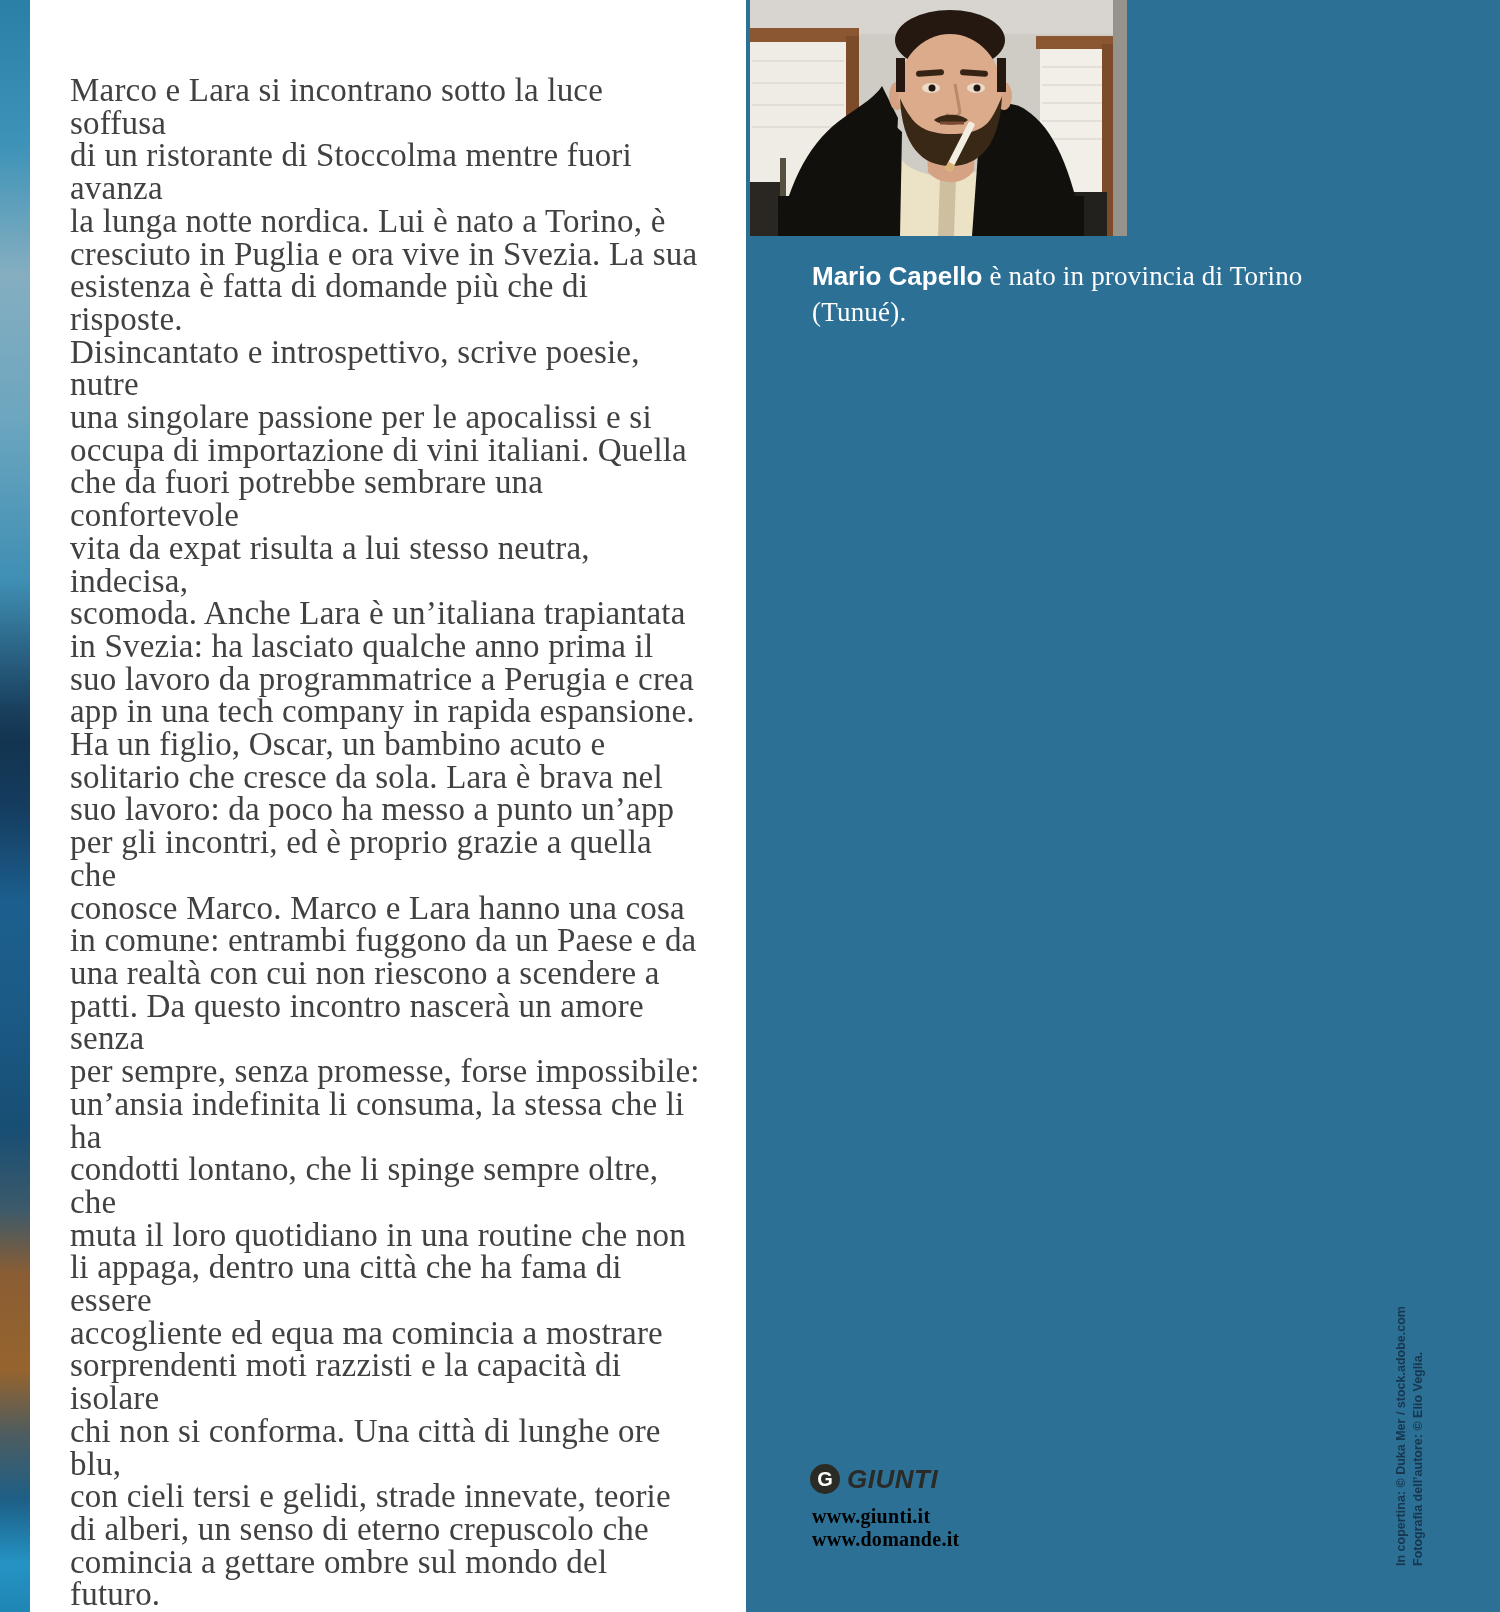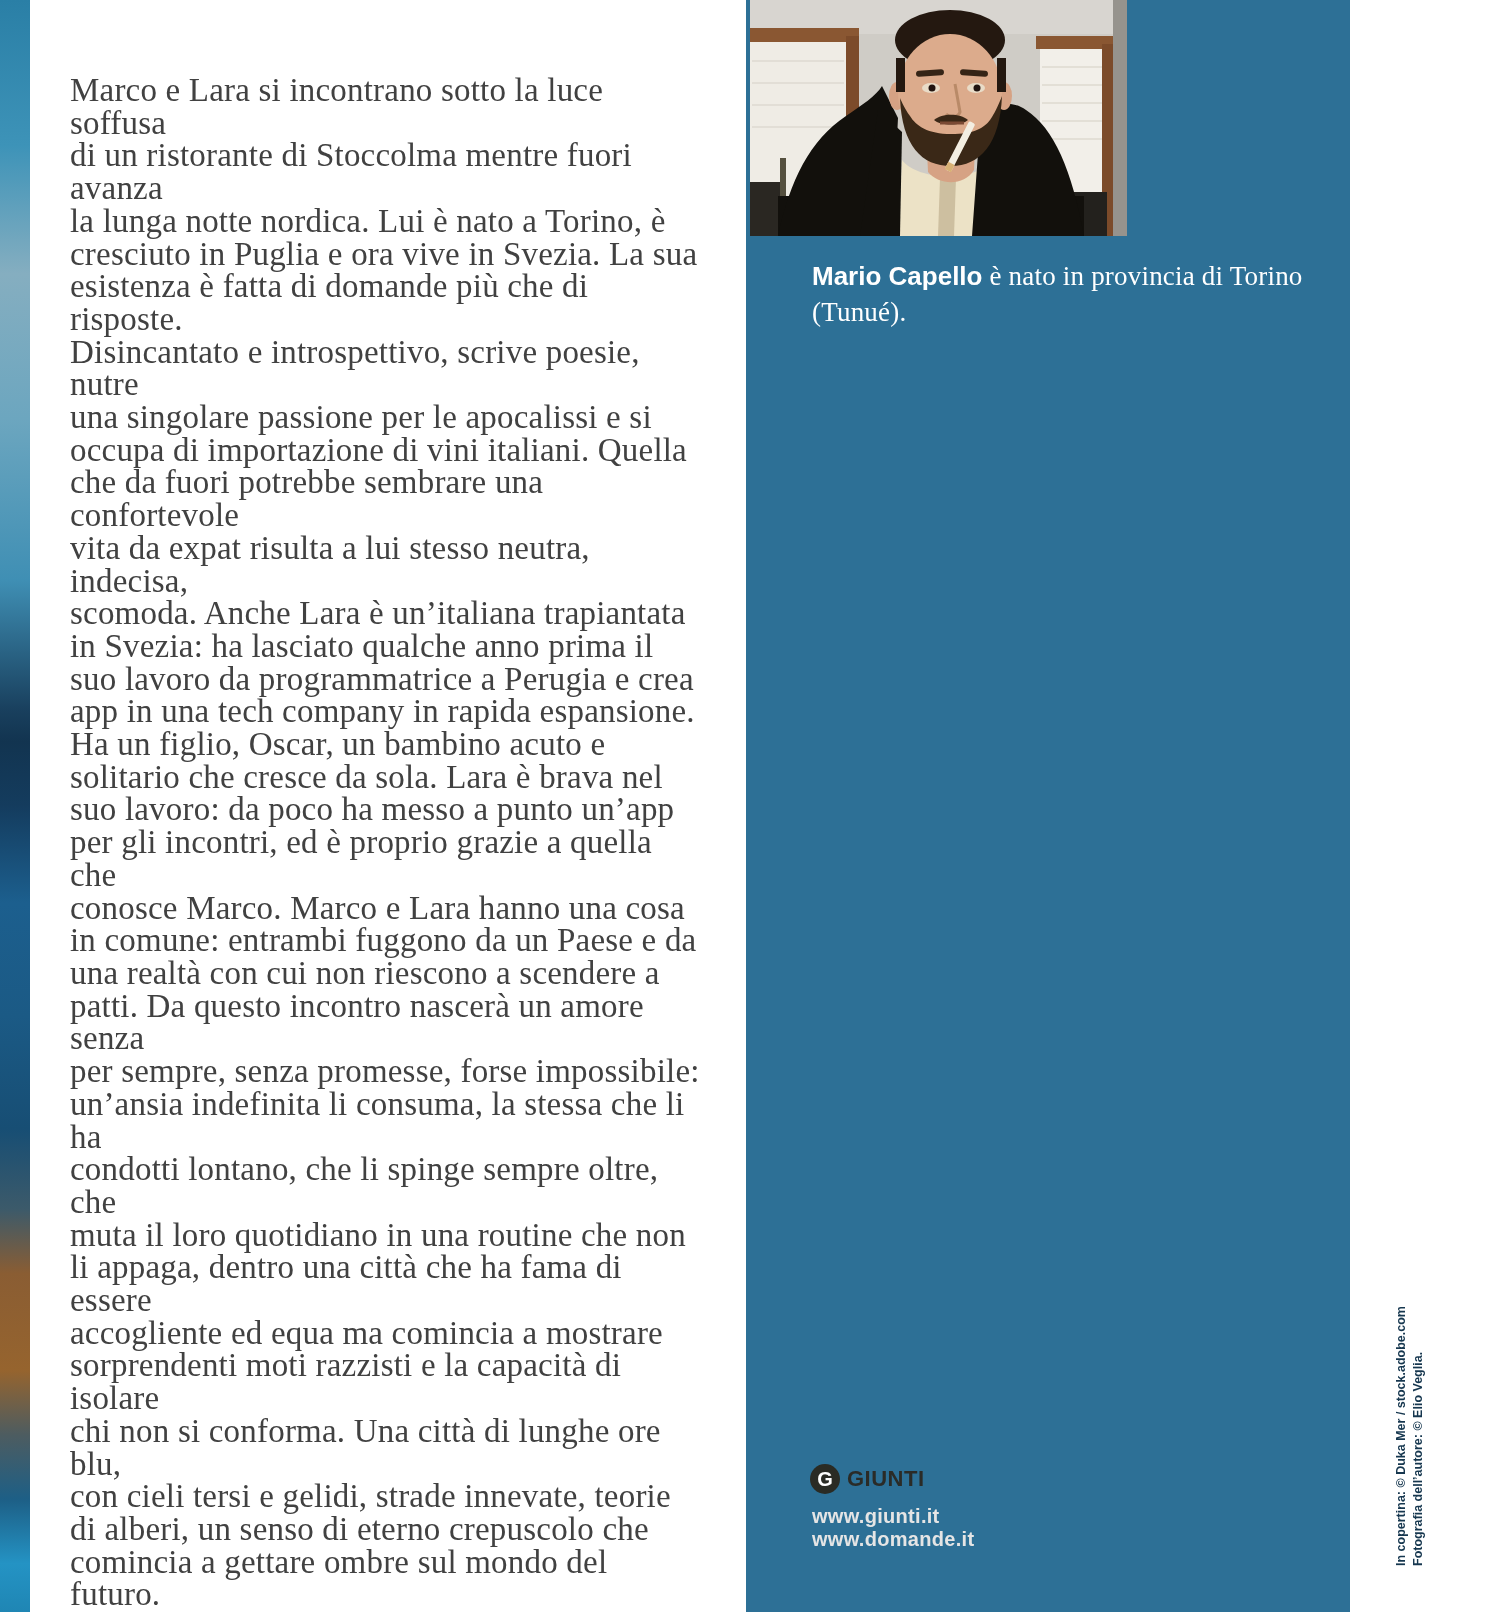--- a/index.html
+++ b/index.html
@@ -18,21 +18,21 @@
       #1d5f86 93%, #2493c4 97%, #1f86b4 100%);
   }
   
   .flap-text{
     position:absolute;left:70px;top:74px;width:630px;
     font-size:33px;line-height:32.7px;color:#414141;
     white-space:pre-line;letter-spacing:0.2px;
   }
   
   .blue-panel{
-    position:absolute;left:746px;top:0;width:604px;height:1612px;
+    position:absolute;left:746px;top:0;width:754px;height:1612px;
     background:#2d7096;
   }
   .photo{
     position:absolute;left:4px;top:0;width:377px;height:236px;display:block;
   }
   .bio{
     position:absolute;left:66px;top:258px;width:600px;
     font-size:27px;line-height:36px;color:#ffffff;letter-spacing:0.2px;
   }
   .bio .line{white-space:nowrap;}
@@ -44,25 +44,25 @@
   .logo-row{
     position:absolute;left:64px;top:1464px;height:30px;
     display:flex;align-items:center;gap:7px;
     font-family:"Liberation Sans","DejaVu Sans",sans-serif;color:#2a2b27;
   }
   .logo-mark{
     width:30px;height:30px;border-radius:50%;background:#2a2b24;
     color:#ffffff;display:flex;align-items:center;justify-content:center;
     font-weight:bold;font-size:20px;line-height:1;
   }
-  .logo-text{font-weight:bold;font-size:22px;letter-spacing:0.5px;}
+  .logo-text{font-weight:bold;font-size:26px;letter-spacing:0.5px;font-style:italic;}
   .urls{
     position:absolute;left:66px;top:1505px;
-    font-family:Liberation Sans, sans-serif;
-    font-weight:bold;font-size:20px;line-height:23px;color:#e5e5e5;
+    font-family:Liberation Serif, serif;
+    font-weight:bold;font-size:20px;line-height:23px;color:#000000;
     letter-spacing:0.3px;
   }
   .credits{
     position:absolute;left:515px;top:1398px;width:300px;height:36px;
     transform:rotate(-90deg);
     font-family:"Liberation Sans","DejaVu Sans",sans-serif;
     font-weight:bold;font-size:12.5px;line-height:17px;color:#16374f;
     text-align:left;
   }
   .credits span{display:block;white-space:nowrap;}

